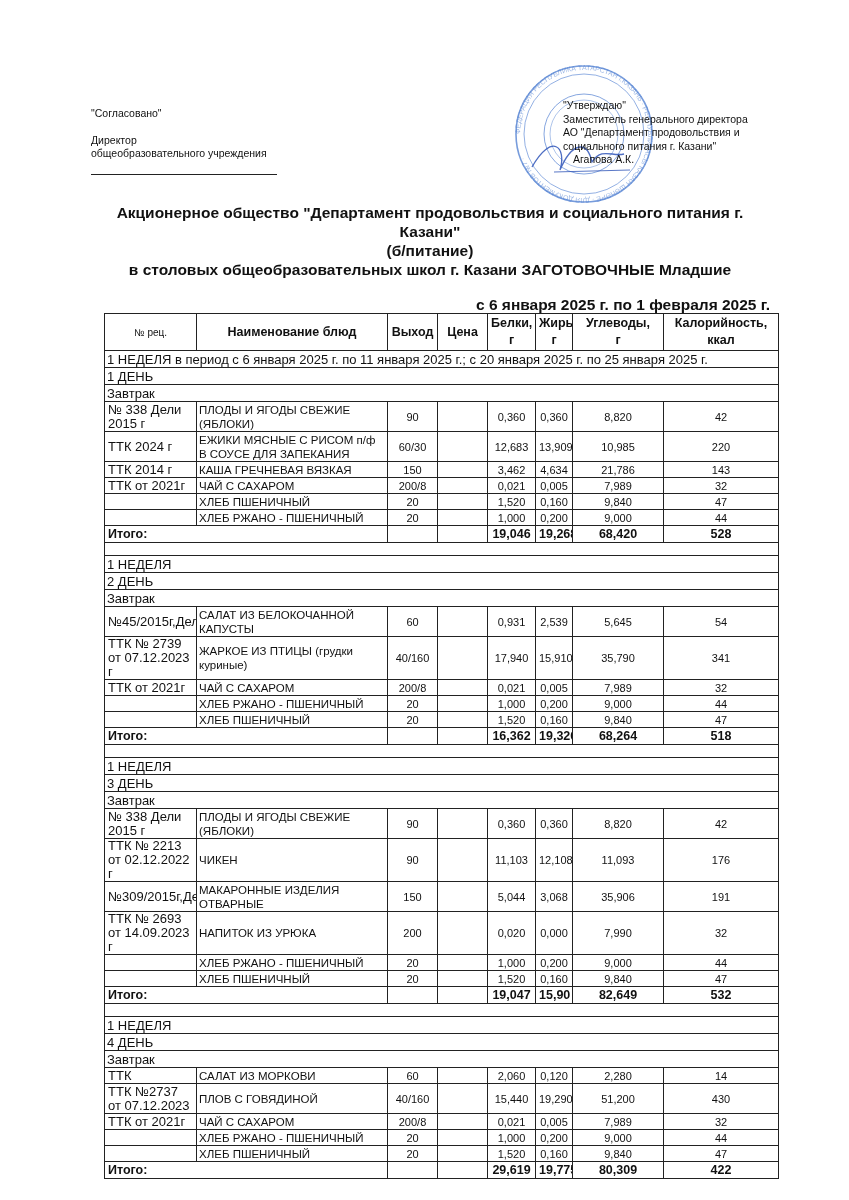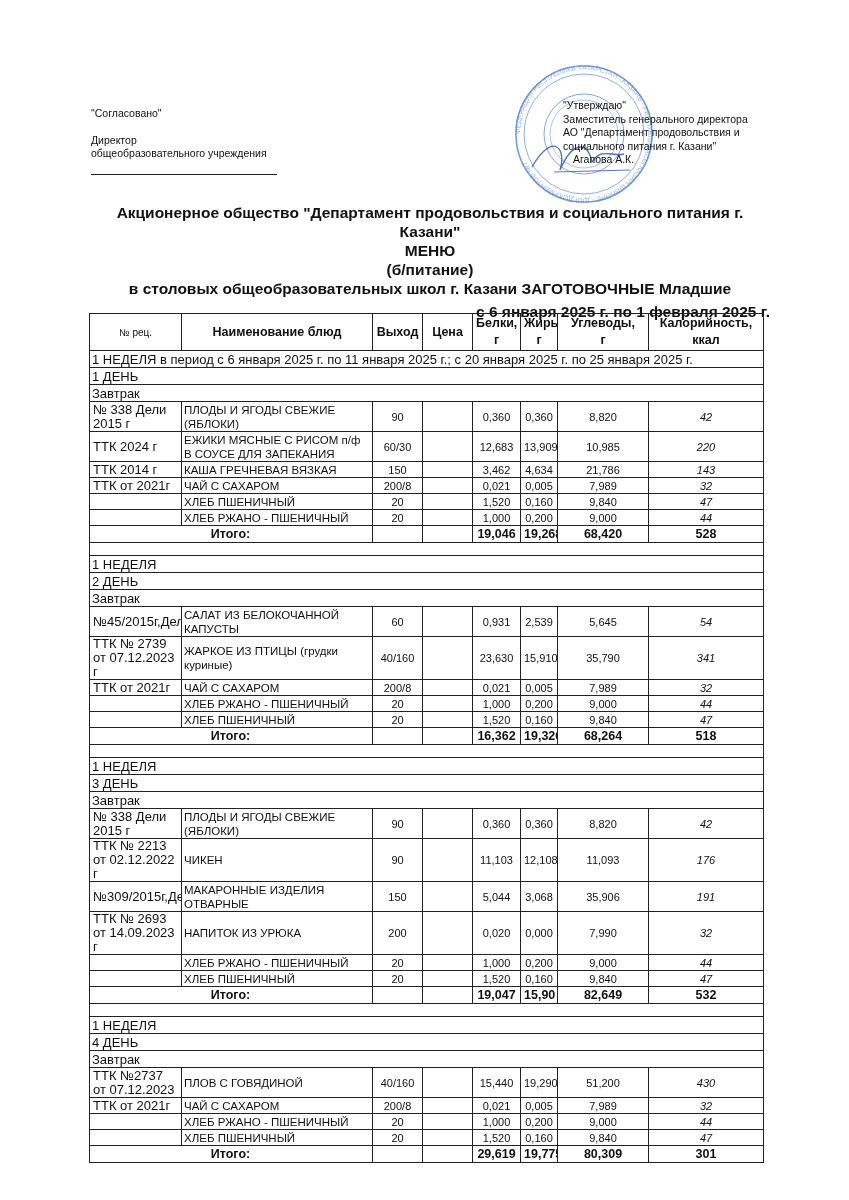--- a/index.html
+++ b/index.html
@@ -6,36 +6,36 @@
   body { width: 849px; height: 1200px; position: relative; overflow: hidden;
          font-family: "Liberation Sans", sans-serif; color: #111; }
   .abs { position: absolute; }
   .small { font-size: 10.5px; line-height: 13px; }
   #agreed { left: 91px; top: 107px; }
   #agreed .sigline { width: 186px; border-bottom: 1px solid #222; margin-top: 14px; }
   #approve { left: 563px; top: 99px; font-size: 10.5px; line-height: 13.5px; }
   #stamp { left: 512px; top: 62px; width: 150px; height: 145px; }
   #header { left: 90px; top: 203px; width: 680px; text-align: center;
             font-weight: bold; font-size: 15.5px; line-height: 19px; }
-  #header .period { text-align: right; padding-right: 0px; margin-top: 4px; }
-  table#menu { position: absolute; left: 89px; top: 313px; width: 674px;
+  #header .period { text-align: right; padding-right: 0px; margin-top: 16px; }
+  table#menu { position: absolute; left: 104px; top: 313px; width: 674px;
                border-collapse: collapse; table-layout: fixed; font-size: 11.5px; }
   #menu td, #menu th { border: 1px solid #222; padding: 0 3px; vertical-align: middle;
                        overflow: hidden; }
   #menu th { font-weight: bold; font-size: 12.5px; line-height: 17px; height: 36px; }
   #menu th.rec { font-weight: normal; font-size: 10px; }
   #menu tr.section td { font-weight: normal; font-size: 13px; height: 16px; line-height: 15px; padding-left: 2px; }
   #menu tr.dish td { height: 15px; line-height: 14px; }
   #menu tr.dish.tall td { height: 29px; }
   #menu td.rec { font-size: 13px; line-height: 10px; }
   #menu td.name { font-size: 11.5px; line-height: 14px; padding-left: 2px; margin-top: 16px; }
   #menu td.num { text-align: center; font-size: 11px; }
-  #menu td.kcal { text-align: center; font-size: 11px; font-style: italic; }
+  #menu td.kcal { text-align: center; font-size: 11px; }
   #menu tr.total td { font-weight: bold; font-size: 12.5px; height: 16px; }
-  #menu tr.total td.lbl { text-align: center; padding-right: 4px; }
+  #menu tr.total td.lbl { text-align: left; padding-right: 4px; }
   #menu tr.gap td { height: 12px; border-left: 1px solid #222; border-right: 1px solid #222; }
 </style>
 </head>
 <body>
 
 <div id="agreed" class="abs small">
   <div>"Согласовано"</div>
   <div style="height:14px"></div>
   <div>Директор</div>
   <div>общеобразовательного учреждения</div>
@@ -61,21 +61,20 @@
   <div>"Утверждаю"</div>
   <div>Заместитель генерального директора</div>
   <div>АО "Департамент продовольствия и</div>
   <div>социального питания г. Казани"</div>
   <div style="padding-left:10px">Агапова А.К.</div>
 </div>
 
 <div id="header" class="abs">
   <div>Акционерное общество "Департамент продовольствия и социального питания г.</div>
   <div>Казани"</div>
-  <div>МЕНЮ</div>
   <div>(б/питание)</div>
   <div>в столовых общеобразовательных школ г. Казани ЗАГОТОВОЧНЫЕ Младшие</div>
   <div class="period">с 6 января 2025 г. по 1 февраля 2025 г.</div>
 </div>
 
 <table id="menu">
   <colgroup>
     <col style="width:92px">
       <col style="width:191px">
       <col style="width:50px">
@@ -196,21 +195,21 @@
         <td class="num">0,931</td>
         <td class="num">2,539</td>
         <td class="num">5,645</td>
         <td class="kcal">54</td>
       </tr>
       <tr class="dish tall">
         <td class="rec">ТТК № 2739 от 07.12.2023 г</td>
         <td class="name">ЖАРКОЕ ИЗ ПТИЦЫ (грудки куриные)</td>
         <td class="num">40/160</td>
         <td class="num"></td>
-        <td class="num">23,630</td>
+        <td class="num">17,940</td>
         <td class="num">15,910</td>
         <td class="num">35,790</td>
         <td class="kcal">341</td>
       </tr>
       <tr class="dish">
         <td class="rec">ТТК от 2021г</td>
         <td class="name">ЧАЙ С САХАРОМ</td>
         <td class="num">200/8</td>
         <td class="num"></td>
         <td class="num">0,021</td>
@@ -333,20 +332,30 @@
       </tr>
       <tr class="section">
         <td colspan="8">1 НЕДЕЛЯ</td>
       </tr>
       <tr class="section">
         <td colspan="8">4 ДЕНЬ</td>
       </tr>
       <tr class="section">
         <td colspan="8">Завтрак</td>
       </tr>
+      <tr class="dish">
+        <td class="rec">ТТК</td>
+        <td class="name">САЛАТ ИЗ МОРКОВИ</td>
+        <td class="num">60</td>
+        <td class="num"></td>
+        <td class="num">2,060</td>
+        <td class="num">0,120</td>
+        <td class="num">2,280</td>
+        <td class="kcal">14</td>
+      </tr>
       <tr class="dish tall">
         <td class="rec">ТТК №2737 от 07.12.2023</td>
         <td class="name">ПЛОВ С ГОВЯДИНОЙ</td>
         <td class="num">40/160</td>
         <td class="num"></td>
         <td class="num">15,440</td>
         <td class="num">19,290</td>
         <td class="num">51,200</td>
         <td class="kcal">430</td>
       </tr>
@@ -380,16 +389,16 @@
         <td class="num">9,840</td>
         <td class="kcal">47</td>
       </tr>
       <tr class="total">
         <td colspan="2" class="lbl">Итого:</td>
         <td></td>
         <td></td>
         <td class="num">29,619</td>
         <td class="num">19,775</td>
         <td class="num">80,309</td>
-        <td class="num">301</td>
+        <td class="num">422</td>
       </tr>
     </tbody>
 </table>
 
 </body></html>

